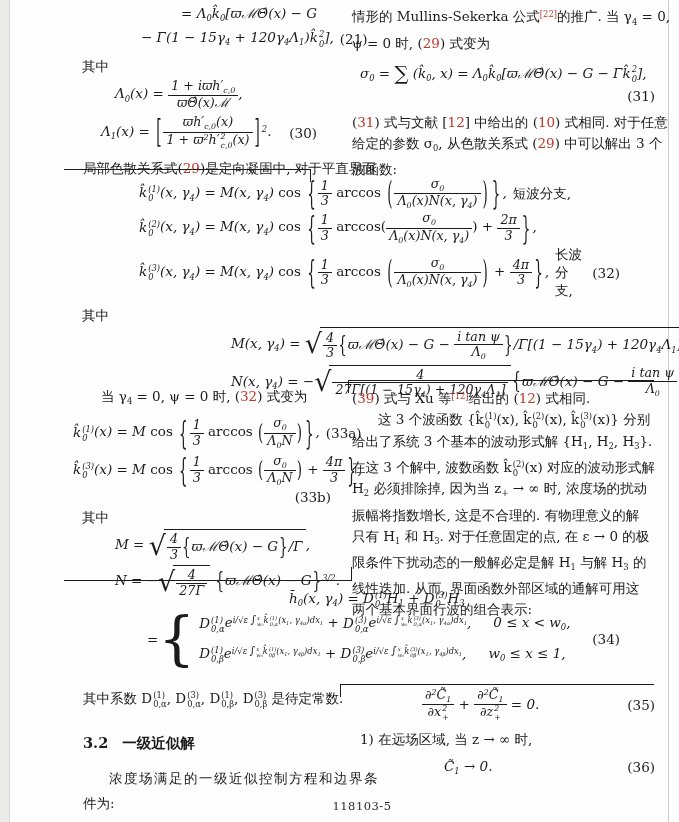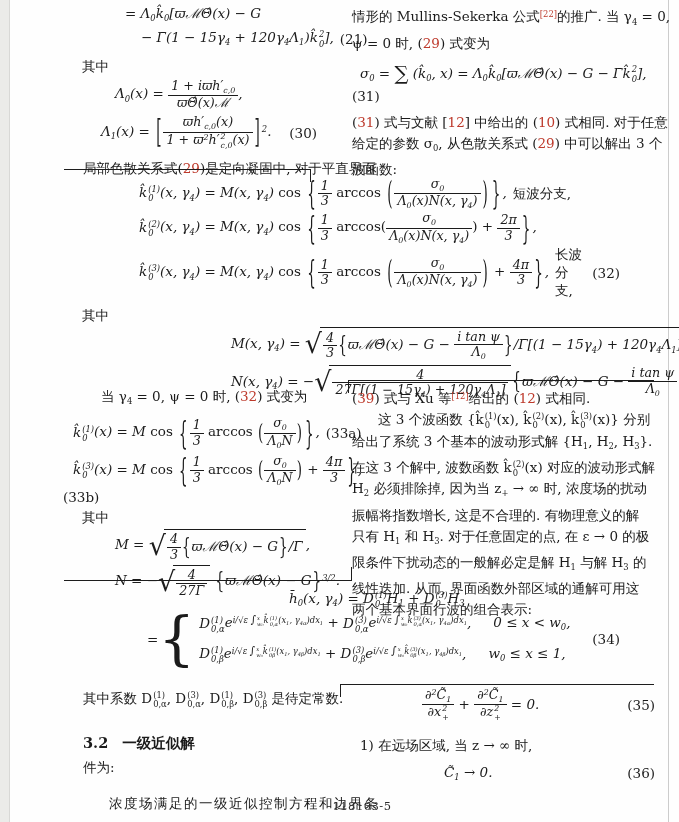--- a/index.html
+++ b/index.html
@@ -28,21 +28,21 @@
   .ssw>.scr span{display:block;}
   .ssw.int>.bse{font-size:1.25em;}
   .sqrt{display:inline-flex;align-items:center;vertical-align:middle;}
   .sqrt>.sgn{font-size:2em;line-height:0;margin-right:-2px;font-style:normal;}
   .sqrt>.vin{display:inline-block;border-top:1.2px solid currentColor;padding:2px 3px 0 3px;}
   .bg{display:inline-block;transform:scaleY(1.6);margin:0 1px;}
   .bg2{display:inline-block;transform:scaleY(2.3);margin:0 2px;}
   .bsum{font-style:normal;font-size:1.45em;line-height:0;vertical-align:-0.1em;}
   .eqrow{display:flex;align-items:center;}
   .eqno{margin-left:auto;font-style:normal;padding-left:6px;}
-  .rightal{font-style:normal;}
+  .rightal{text-align:right;font-style:normal;}
 
   
   .rule{position:absolute;border-top:1.5px solid #1d1d1d;}
   .tick-r-down::after{content:"";position:absolute;right:0;top:-1.5px;height:13px;border-right:1.5px solid #1d1d1d;}
   .tick-r-up::after{content:"";position:absolute;right:0;top:-14px;height:13px;border-right:1.5px solid #1d1d1d;}
   .tick-l-down::before{content:"";position:absolute;left:0;top:-1.5px;height:13px;border-left:1.5px solid #1d1d1d;}
 
   .cases{display:flex;flex-direction:column;gap:10px;}
   .cbrace{font-size:58px;line-height:0;font-style:normal;margin-right:4px;}
   .caserow{display:flex;align-items:center;}
@@ -53,21 +53,21 @@
   .sp1{letter-spacing:1.5px;}
 </style>
 </head>
 <body>
 
 <div class="page">
   <div class="scan-strip"></div>
   <div class="scan-line-right"></div>
 
   <div class="abs" style="left:63px;top:4px;width:254px;">
-    <div class="eq" style="margin-left:62px;">= Λ<span class="sub">0</span>k̂<span class="sub">0</span>[ϖℳΘ̂(x) − G</div>
+    <div class="eq" style="margin-left:62px;text-align:right;">= Λ<span class="sub">0</span>k̂<span class="sub">0</span>[ϖℳΘ̂(x) − G</div>
     <div class="eqrow" style="margin-top:6px;">
       <span class="eq" style="margin-left:78px;">− Γ̄(1 − 15γ<span class="sub">4</span> + 120γ<span class="sub">4</span>Λ<span class="sub">1</span>)<span class="ssw"><span class="bse">k̂</span><span class="scr"><span>2</span><span>0</span></span></span>],</span>
       <span class="eqno">(21)</span>
     </div>
     <div class="cn" style="margin:9px 0 2px 19px;">其中</div>
     <div class="eq" style="margin-left:52px;margin-top:3px;">Λ<span class="sub">0</span>(x) = <span class="frac"><span class="num">1 + iϖh′<span class="sub">c,0</span></span><span class="den">ϖΘ̂(x)ℳ</span></span>,</div>
     <div class="eqrow" style="margin-top:5px;">
       <span class="eq" style="margin-left:38px;">Λ<span class="sub">1</span>(x) = <span class="bg2">[</span><span class="frac"><span class="num">ϖh′<span class="sub">c,0</span>(x)</span><span class="den">1 + ϖ<span class="sup">2</span><span class="ssw"><span class="bse">h′</span><span class="scr"><span>2</span><span>c,0</span></span></span>(x)</span></span><span class="bg2">]</span><span class="sup">2</span>.</span>
       <span class="eqno">(30)</span>
     </div>
@@ -167,30 +167,30 @@
     </div>
   </div>
 
   <div class="rule tick-l-down" style="left:340px;top:684px;width:314px;"></div>
 
   <div class="abs" style="left:63px;top:688px;width:335px;">
     <div class="jtxt" style="margin-left:20px;">其中系数 <span class="ssw"><span class="bse">D</span><span class="scr"><span>(1)</span><span>0,α</span></span></span>, <span class="ssw"><span class="bse">D</span><span class="scr"><span>(3)</span><span>0,α</span></span></span>, <span class="ssw"><span class="bse">D</span><span class="scr"><span>(1)</span><span>0,β</span></span></span>, <span class="ssw"><span class="bse">D</span><span class="scr"><span>(3)</span><span>0,β</span></span></span> 是待定常数.</div>
     <div class="h32" style="margin-top:25px;margin-left:20px;">
       <span class="hnum">3.2</span><span>一级近似解</span>
     </div>
+    <div class="jtxt sp1" style="margin-top:15px;margin-left:46px;">浓度场满足的一级近似控制方程和边界条</div>
     <div class="jtxt" style="margin-top:4px;margin-left:20px;">件为:</div>
-    <div class="jtxt sp1" style="margin-top:15px;margin-left:46px;">浓度场满足的一级近似控制方程和边界条</div>
   </div>
 
   <div class="abs" style="left:352px;top:688px;width:303px;">
     <div class="eqrow">
       <span class="eq" style="margin-left:70px;"><span class="frac"><span class="num">∂<span class="sup">2</span>C̃<span class="sub">1</span></span><span class="den">∂<span class="ssw"><span class="bse">x</span><span class="scr"><span>2</span><span>+</span></span></span></span></span> + <span class="frac"><span class="num">∂<span class="sup">2</span>C̃<span class="sub">1</span></span><span class="den">∂<span class="ssw"><span class="bse">z</span><span class="scr"><span>2</span><span>+</span></span></span></span></span> = 0.</span>
       <span class="eqno">(35)</span>
     </div>
-    <div class="jtxt" style="margin-top:12px;margin-left:8px;">1) 在远场区域, 当 z → ∞ 时,</div>
+    <div class="jtxt" style="margin-top:6px;margin-left:8px;">1) 在远场区域, 当 z → ∞ 时,</div>
     <div class="eqrow" style="margin-top:8px;">
       <span class="eq" style="margin-left:92px;">C̃<span class="sub">1</span> → 0.</span>
       <span class="eqno">(36)</span>
     </div>
   </div>
 
   <div class="abs footer" style="left:300px;top:799px;width:124px;text-align:center;">118103-5</div>
 </div>
 
 </body></html>

